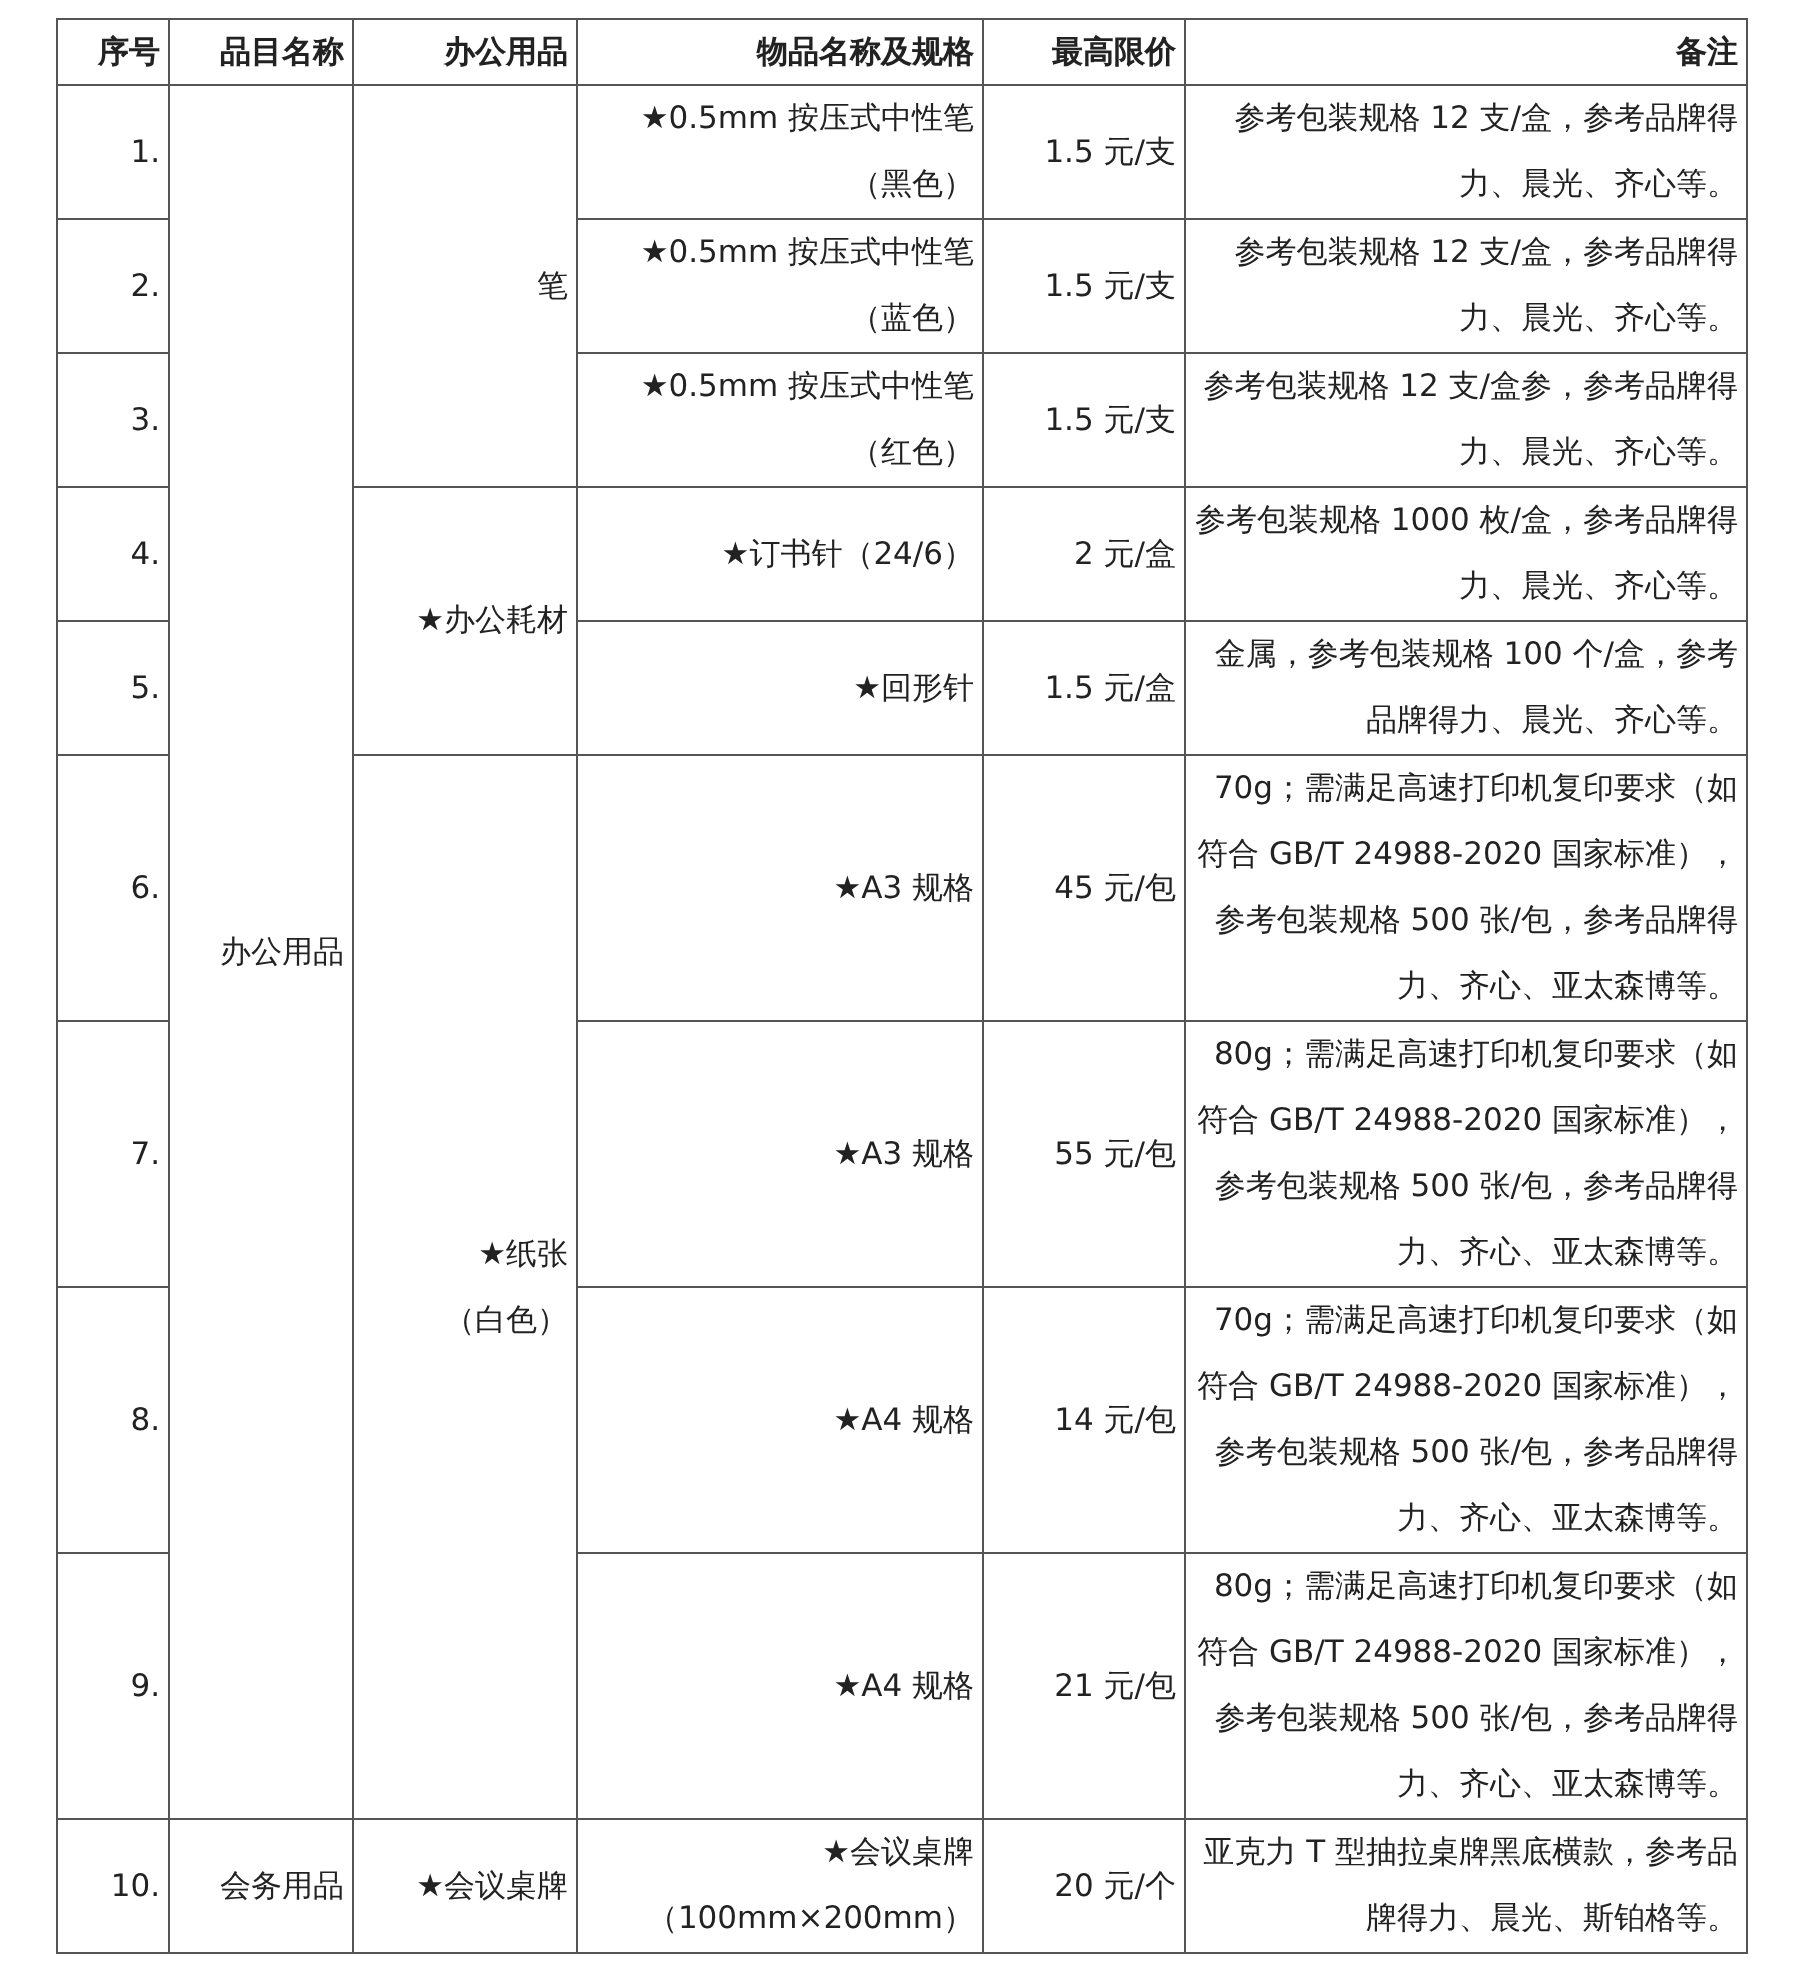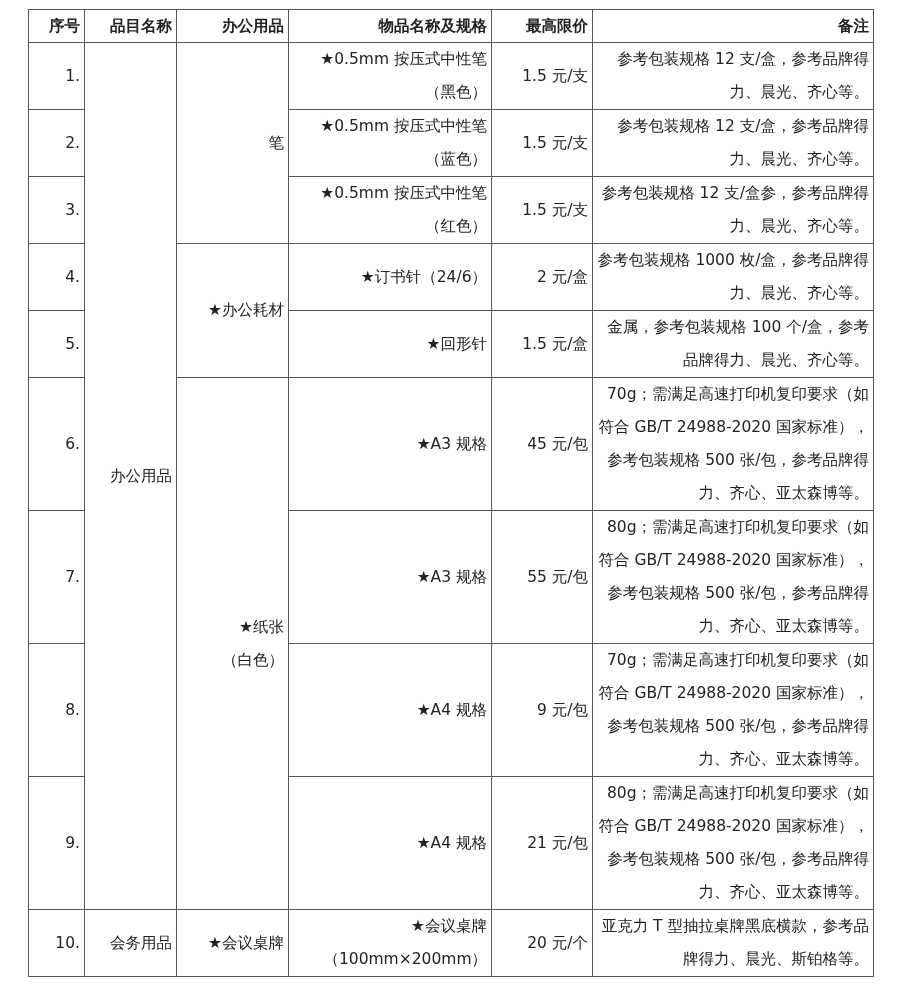--- a/index.html
+++ b/index.html
@@ -93,21 +93,21 @@
     </tr>
     <tr class="r4">
       <td class="idx">7.</td>
       <td>★A3 规格</td>
       <td>55 元/包</td>
       <td class="remark">80g；需满足高速打印机复印要求（如符合 GB/T 24988-2020 国家标准），参考包装规格 500 张/包，参考品牌得力、齐心、亚太森博等。</td>
     </tr>
     <tr class="r4">
       <td class="idx">8.</td>
       <td>★A4 规格</td>
-      <td>9 元/包</td>
+      <td>14 元/包</td>
       <td class="remark">70g；需满足高速打印机复印要求（如符合 GB/T 24988-2020 国家标准），参考包装规格 500 张/包，参考品牌得力、齐心、亚太森博等。</td>
     </tr>
     <tr class="r4">
       <td class="idx">9.</td>
       <td>★A4 规格</td>
       <td>21 元/包</td>
       <td class="remark">80g；需满足高速打印机复印要求（如符合 GB/T 24988-2020 国家标准），参考包装规格 500 张/包，参考品牌得力、齐心、亚太森博等。</td>
     </tr>
     <tr class="r2b">
       <td class="idx">10.</td>

